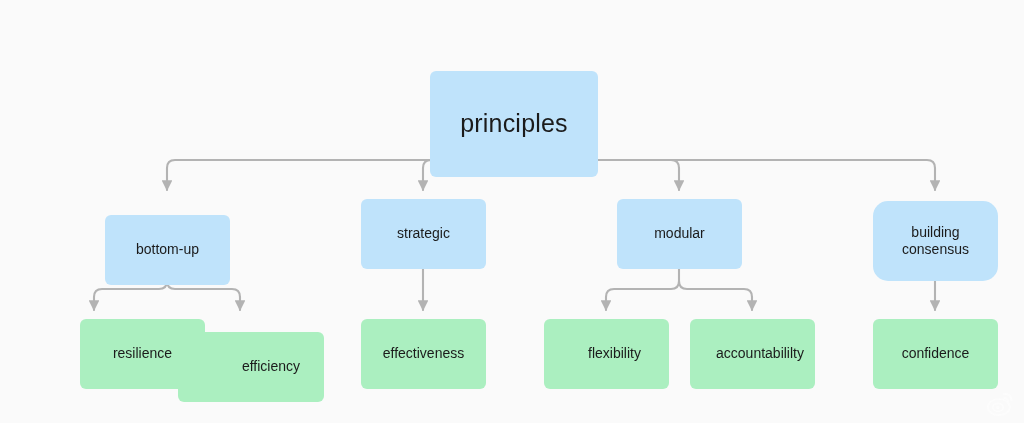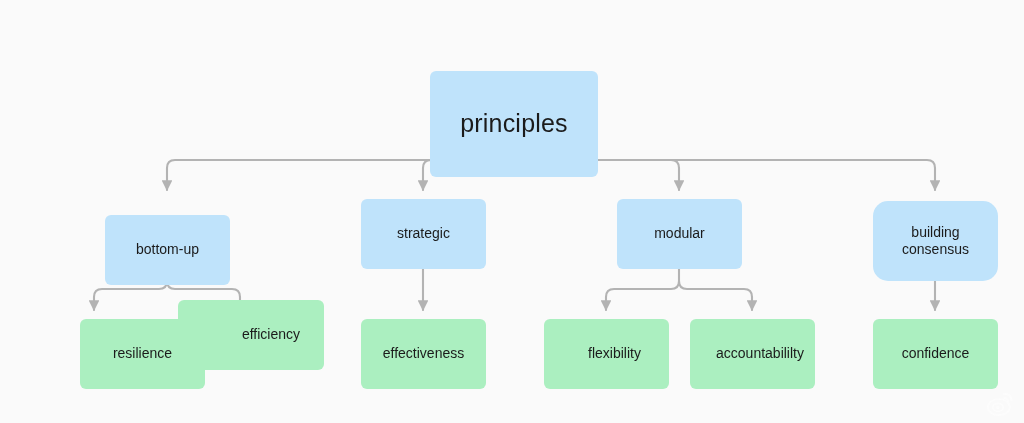--- a/index.html
+++ b/index.html
@@ -116,21 +116,21 @@
 
   <div class="node branch" style="left:361px; top:199px; width:125px; height:70px;">strategic</div>
 
   <div class="node branch" style="left:617px; top:199px; width:125px; height:70px;">modular</div>
 
   <div class="node branch" style="left:873px; top:201px; width:125px; height:80px;border-radius:15px;">building
 consensus</div>
 
   <div class="node leaf" style="left:32px; top:319px; width:125px; height:70px;margin-left:48px;">resilience</div>
 
-  <div class="node leaf" style="left:178px; top:300px; width:146px; height:70px;padding-left:40px;">efficiency</div>
+  <div class="node leaf" style="left:178px; top:332px; width:146px; height:70px;padding-left:40px;">efficiency</div>
 
   <div class="node leaf" style="left:361px; top:319px; width:125px; height:70px;">effectiveness</div>
 
   <div class="node leaf" style="left:544px; top:319px; width:125px; height:70px;padding-left:16px;">flexibility</div>
 
   <div class="node leaf" style="left:690px; top:319px; width:125px; height:70px;padding-left:15px;">accountabililty</div>
 
   <div class="node leaf" style="left:873px; top:319px; width:125px; height:70px;">confidence</div>
 
   <div id="watermark">

